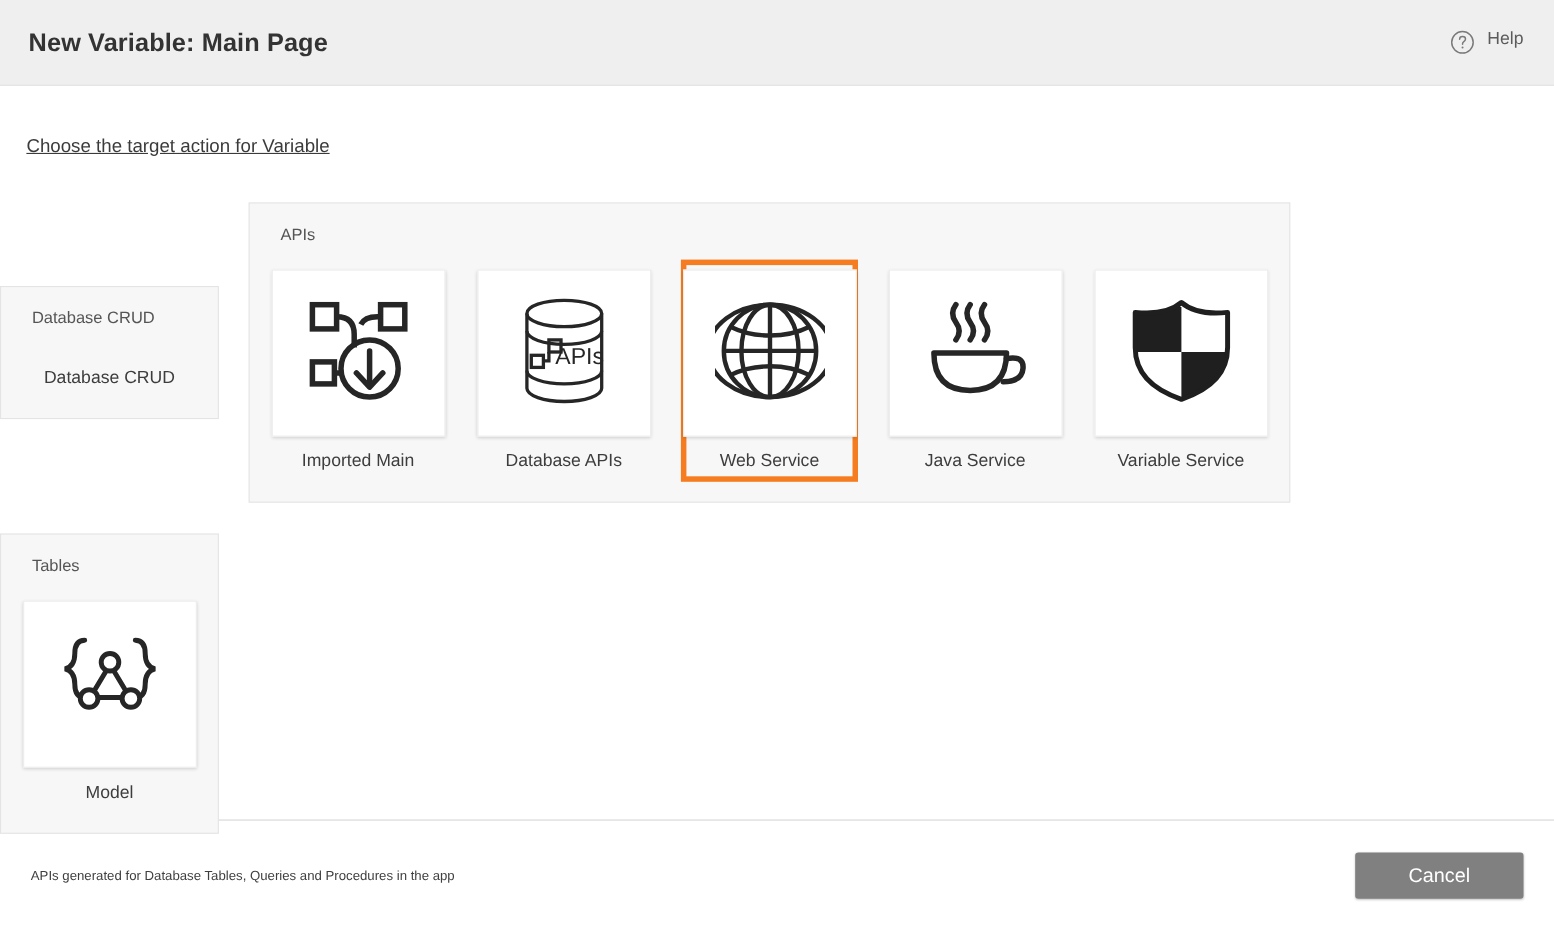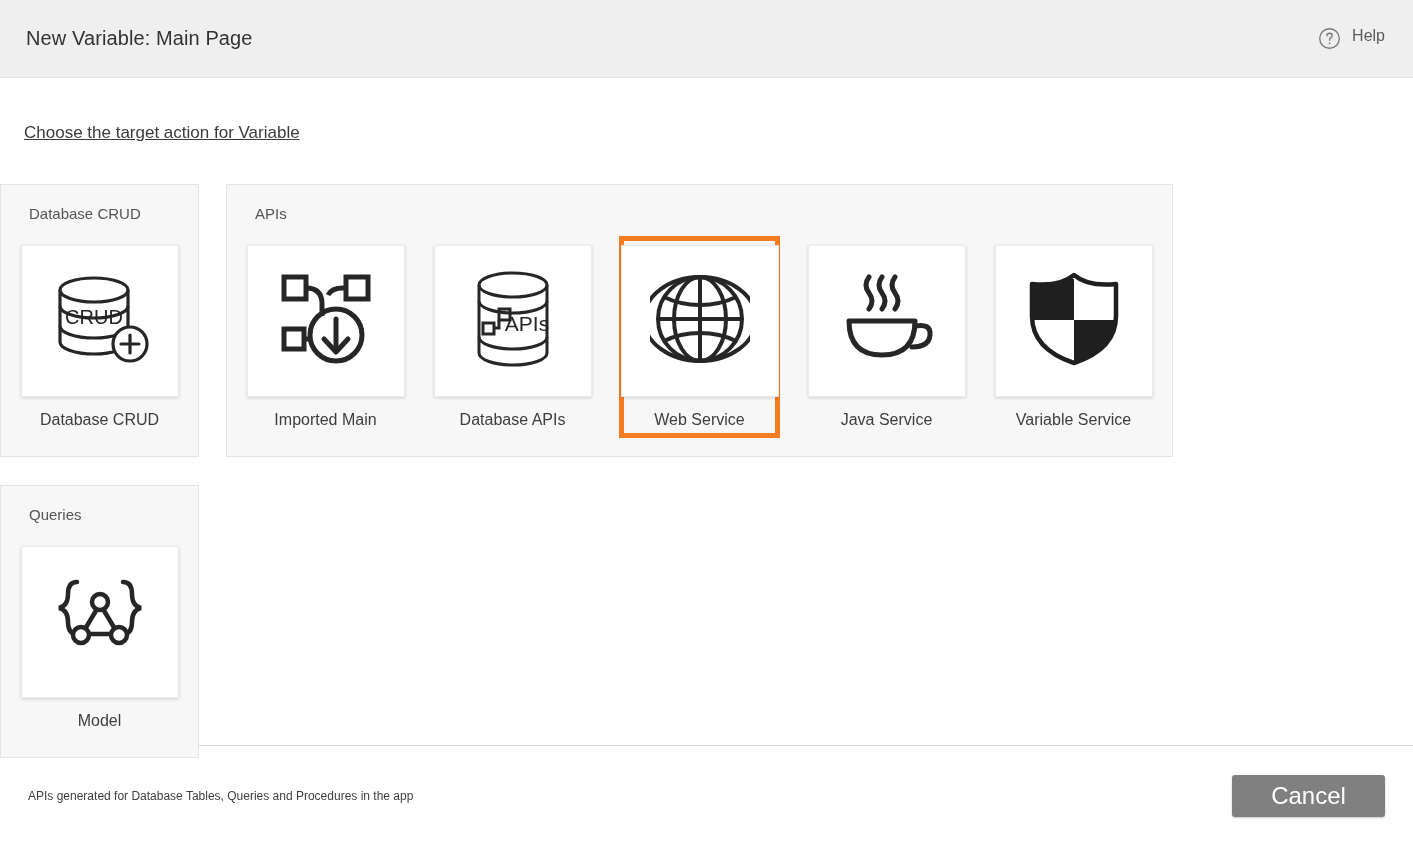--- a/index.html
+++ b/index.html
@@ -25,23 +25,23 @@
   .header {
     height: 78px;
     flex: 0 0 78px;
     background: #efefef;
     border-bottom: 1px solid #e2e2e2;
     display: flex;
     align-items: center;
     padding: 0 22px 0 26px;
   }
   .header-title {
-    font-size: 20px;
+    font-size: 23px;
     color: #333333;
-    font-weight: normal;
+    font-weight: bold;
     letter-spacing: 0.1px;
   }
   .header-spacer { flex: 1 1 auto; }
 
   .help-group {
     display: flex;
     align-items: flex-start;
     gap: 11px;
     cursor: pointer;
     padding: 4px 6px;
@@ -147,21 +147,21 @@
     color: #3f3f3f;
   }
   .footer-spacer { flex: 1 1 auto; }
   .cancel-button {
     width: 153px;
     height: 42px;
     background: #808080;
     color: #ffffff;
     border: none;
     border-radius: 3px;
-    font-size: 24px;
+    font-size: 18px;
     font-family: "Liberation Sans", sans-serif;
     cursor: pointer;
     box-shadow: 0 1px 2px rgba(0,0,0,0.22);
   }
 </style>
 </head>
 <body>
 
 <div id="app">
 
@@ -184,35 +184,20 @@
     <div class="subtitle">Choose the target action for Variable</div>
 
     <div class="panels">
 
       <div class="panel-row">
 
         <div class="panel">
           <div class="panel-title">Database CRUD</div>
           <div class="tiles">
             <div class="tile">
-              <div class="tile-face">
-                <span class="tile-icon">
-                  <svg width="112" height="102" viewBox="0 0 112 102">
-                    <g fill="none" stroke="#262626" stroke-width="3.2">
-                      <ellipse cx="50" cy="22" rx="34" ry="12"></ellipse>
-                      <path d="M16 22 V74 a34 12 0 0 0 68 0 V22"></path>
-                      <path d="M16 38 a34 12 0 0 0 68 0"></path>
-                      <path d="M16 58 a34 12 0 0 0 68 0"></path>
-                    </g>
-                    <text x="50" y="56" font-family="Liberation Sans, sans-serif" font-size="20" fill="#262626" text-anchor="middle">CRUD</text>
-                    <circle cx="86" cy="76" r="17" fill="#ffffff" stroke="#262626" stroke-width="3.2"></circle>
-                    <path d="M86 67 V85 M77 76 H95" stroke="#262626" stroke-width="3.2" stroke-linecap="round"></path>
-                  </svg>
-                </span>
-              </div>
               <div class="tile-label">Database CRUD</div>
             </div>
           </div>
         </div>
 
         <div class="panel">
           <div class="panel-title">APIs</div>
           <div class="tiles">
 
             <div class="tile">
@@ -312,21 +297,21 @@
               </div>
               <div class="tile-label">Variable Service</div>
             </div>
 
           </div>
         </div>
       </div>
 
       <div class="panel-row">
         <div class="panel">
-          <div class="panel-title">Queries</div>
+          <div class="panel-title">Tables</div>
           <div class="tiles">
             <div class="tile">
               <div class="tile-face">
                 <span class="tile-icon">
                   <svg width="106" height="100" viewBox="0 0 106 100">
                     <g fill="none" stroke="#262626" stroke-width="4.5" stroke-linecap="round">
                       <path d="M30 12 q-9 0 -9 12 q0 12 -9 14 q9 2 9 14 q0 12 9 12"></path>
                       <path d="M76 12 q9 0 9 12 q0 12 9 14 q-9 2 -9 14 q0 12 -9 12"></path>
                       <path d="M53 34 L35 64 M53 34 L71 64 M35 64 H71"></path>
                     </g>

